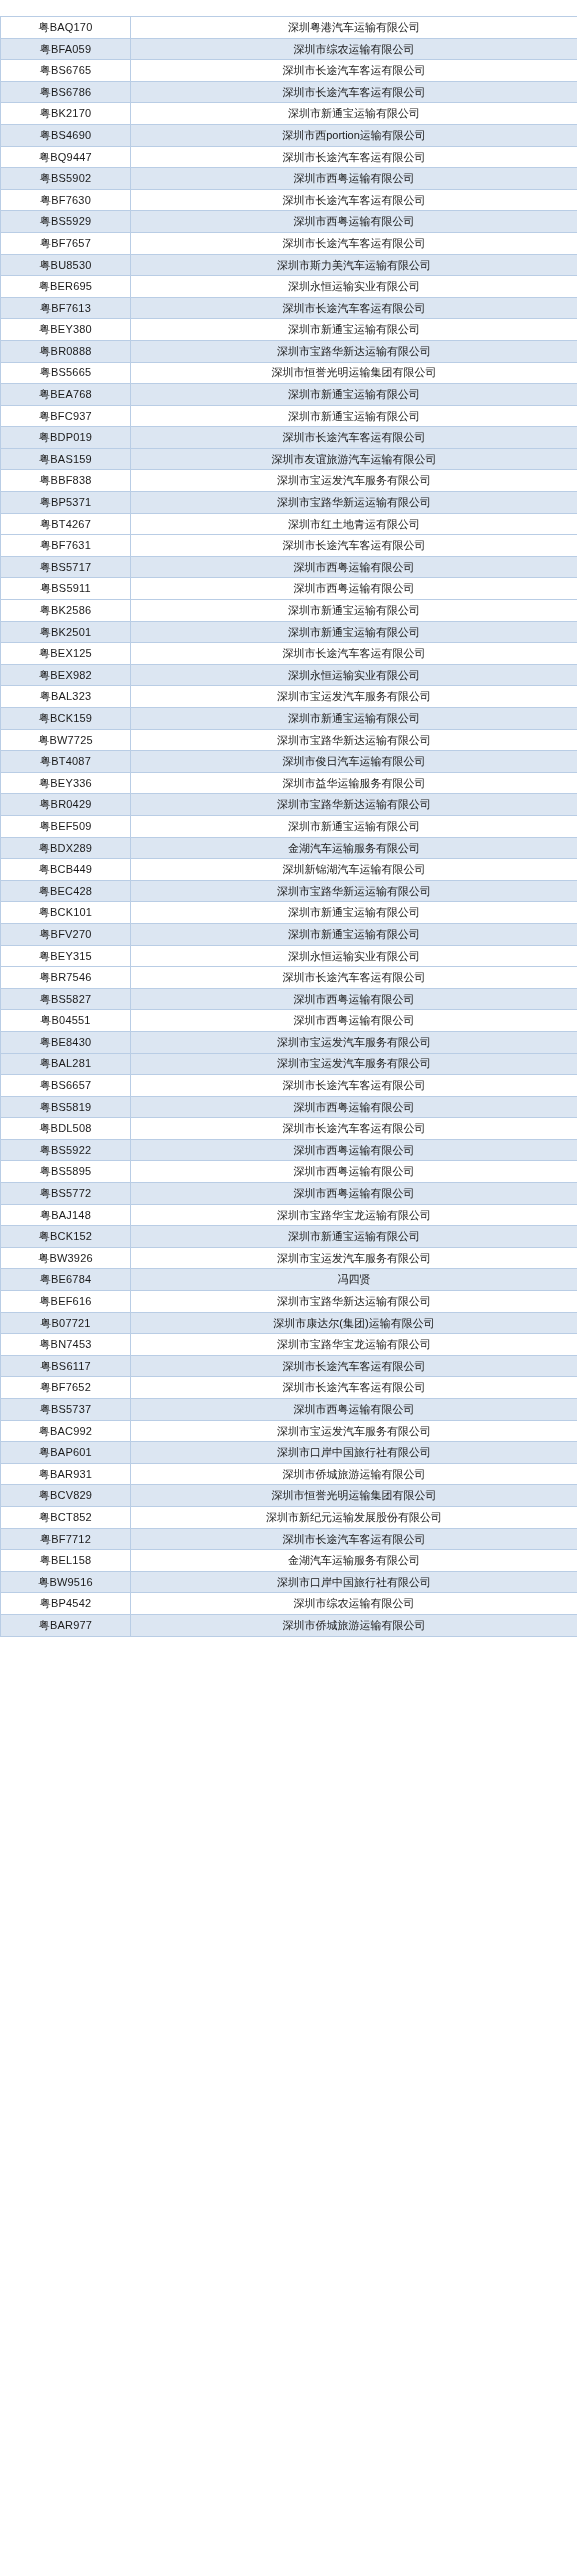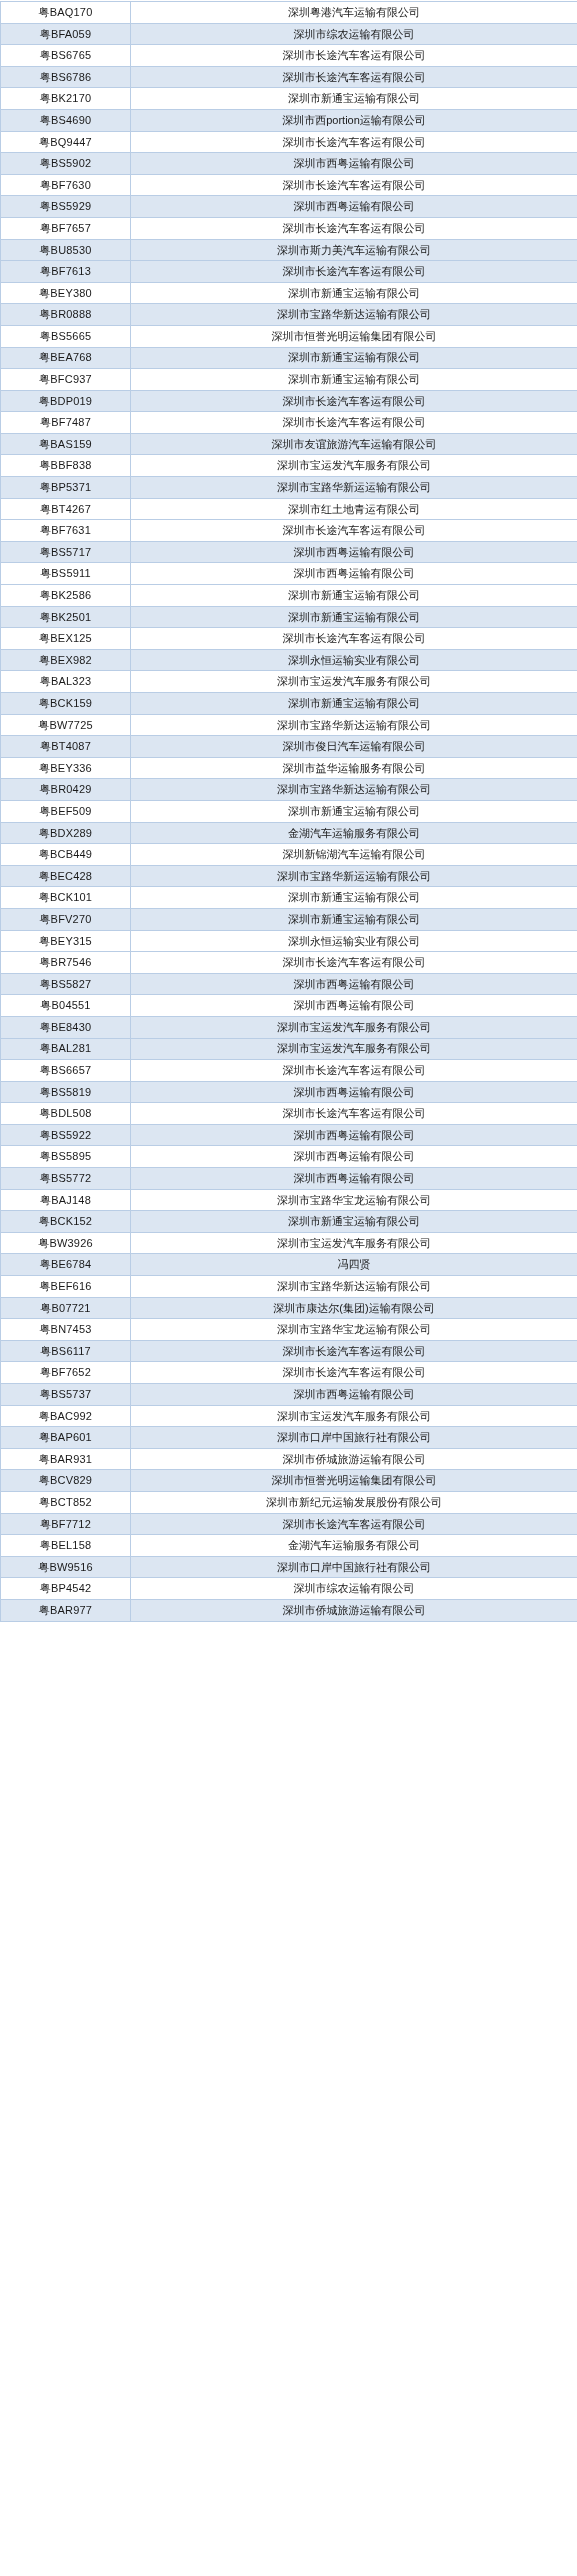--- a/index.html
+++ b/index.html
@@ -6,21 +6,21 @@
     margin: 0;
     padding: 0;
     background: #ffffff;
   }
   body {
     width: 578px;
     font-family: "Liberation Sans", sans-serif;
   }
   .table-wrap {
     width: 460px;
-    padding-top: 1px;
+    padding-top: 16px;
   }
   table.plate-table {
     border-collapse: collapse;
     width: 578px;
     table-layout: fixed;
   }
   table.plate-table col.c-plate { width: 130px; }
   table.plate-table col.c-company { width: 447px; }
   table.plate-table td {
     border: 0.8px solid #b9cde5;
@@ -94,20 +94,24 @@
           <td class="company-cell">深圳市西粤运输有限公司</td>
         </tr>
         <tr class="row-odd">
           <td class="plate-cell">粤BF7657</td>
           <td class="company-cell">深圳市长途汽车客运有限公司</td>
         </tr>
         <tr class="row-even">
           <td class="plate-cell">粤BU8530</td>
           <td class="company-cell">深圳市斯力美汽车运输有限公司</td>
         </tr>
+        <tr class="row-odd">
+          <td class="plate-cell">粤BER695</td>
+          <td class="company-cell">深圳永恒运输实业有限公司</td>
+        </tr>
         <tr class="row-even">
           <td class="plate-cell">粤BF7613</td>
           <td class="company-cell">深圳市长途汽车客运有限公司</td>
         </tr>
         <tr class="row-odd">
           <td class="plate-cell">粤BEY380</td>
           <td class="company-cell">深圳市新通宝运输有限公司</td>
         </tr>
         <tr class="row-even">
           <td class="plate-cell">粤BR0888</td>
@@ -120,24 +124,20 @@
         <tr class="row-even">
           <td class="plate-cell">粤BEA768</td>
           <td class="company-cell">深圳市新通宝运输有限公司</td>
         </tr>
         <tr class="row-odd">
           <td class="plate-cell">粤BFC937</td>
           <td class="company-cell">深圳市新通宝运输有限公司</td>
         </tr>
         <tr class="row-even">
           <td class="plate-cell">粤BDP019</td>
-          <td class="company-cell">深圳市长途汽车客运有限公司</td>
-        </tr>
-        <tr class="row-odd">
-          <td class="plate-cell">粤BF7487</td>
           <td class="company-cell">深圳市长途汽车客运有限公司</td>
         </tr>
         <tr class="row-even">
           <td class="plate-cell">粤BAS159</td>
           <td class="company-cell">深圳市友谊旅游汽车运输有限公司</td>
         </tr>
         <tr class="row-odd">
           <td class="plate-cell">粤BBF838</td>
           <td class="company-cell">深圳市宝运发汽车服务有限公司</td>
         </tr>

